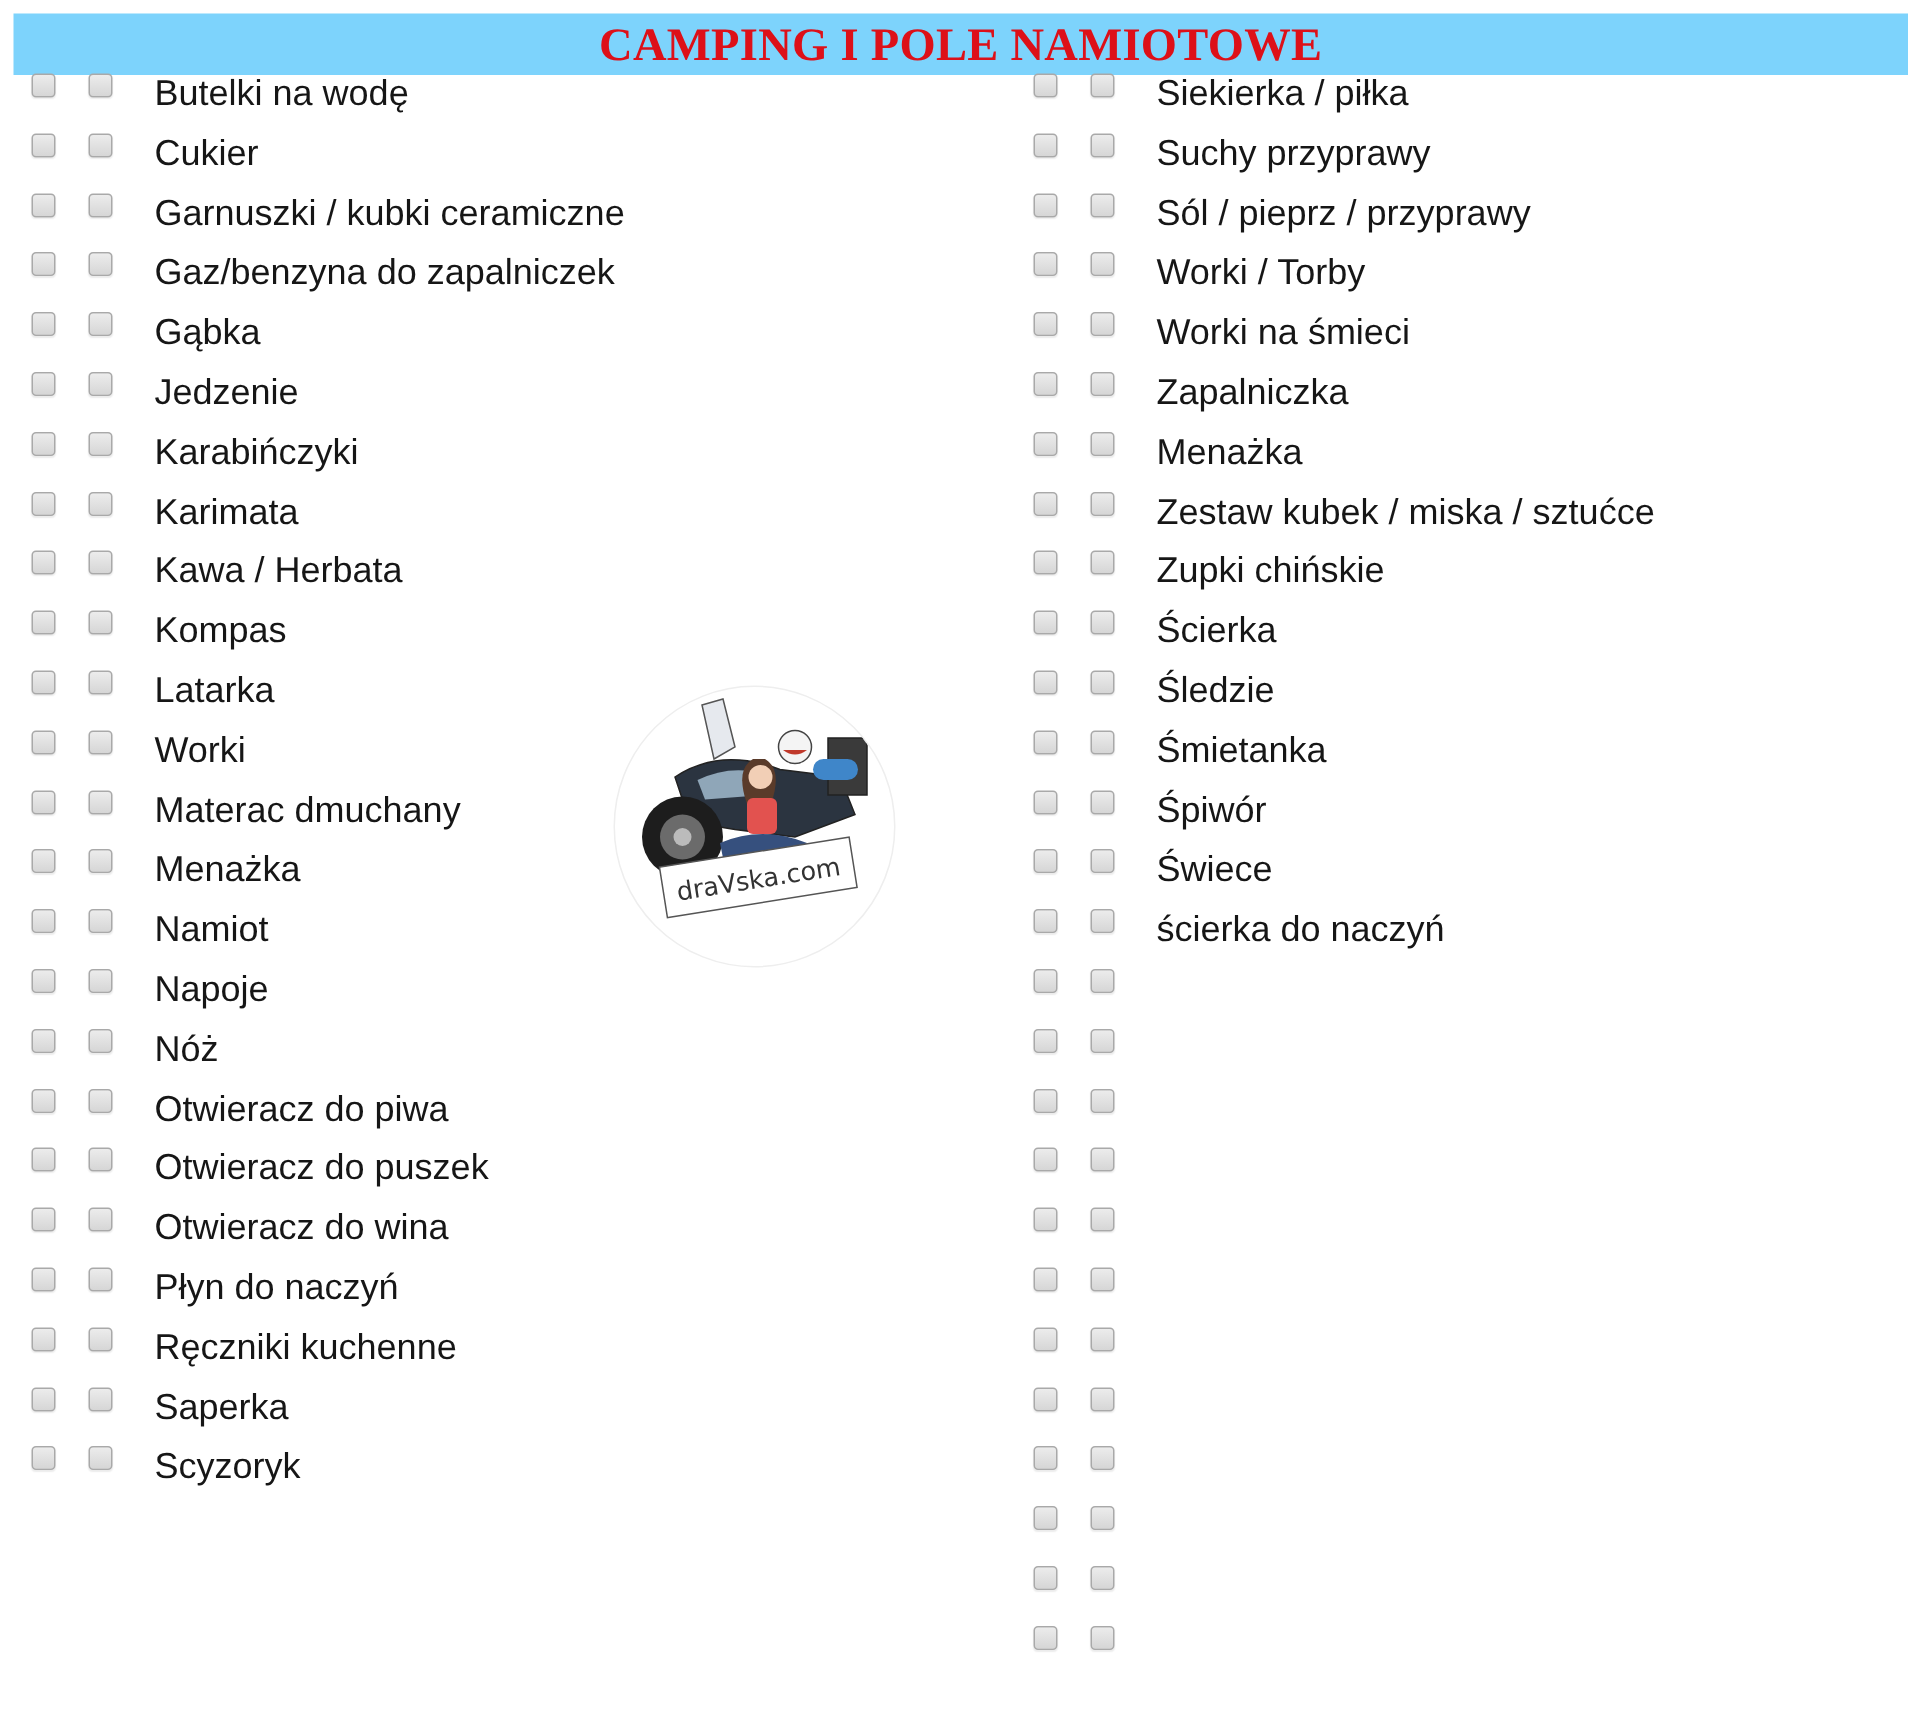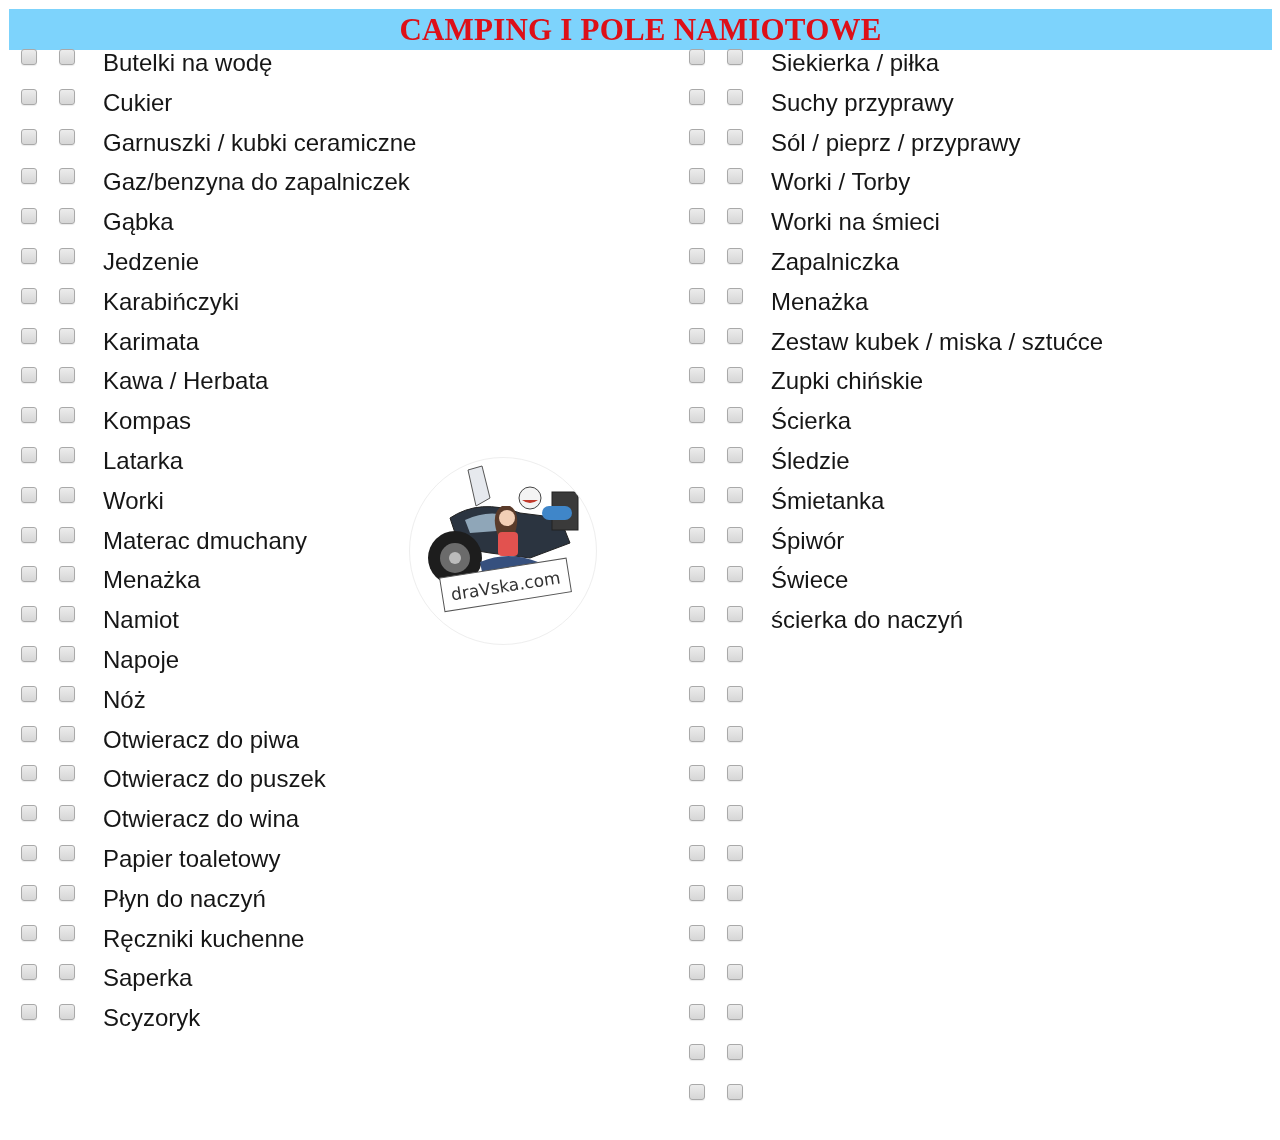--- a/index.html
+++ b/index.html
@@ -126,25 +126,20 @@
       <span class="label">Otwieracz do puszek</span>
     </div>
     <div class="row">
       <span class="cb cb1"></span>
       <span class="cb cb2"></span>
       <span class="label">Otwieracz do wina</span>
     </div>
     <div class="row">
       <span class="cb cb1"></span>
       <span class="cb cb2"></span>
-      <span class="label">Papier toaletowy</span>
-    </div>
-    <div class="row">
-      <span class="cb cb1"></span>
-      <span class="cb cb2"></span>
       <span class="label">Płyn do naczyń</span>
     </div>
     <div class="row">
       <span class="cb cb1"></span>
       <span class="cb cb2"></span>
       <span class="label">Ręczniki kuchenne</span>
     </div>
     <div class="row">
       <span class="cb cb1"></span>
       <span class="cb cb2"></span>

